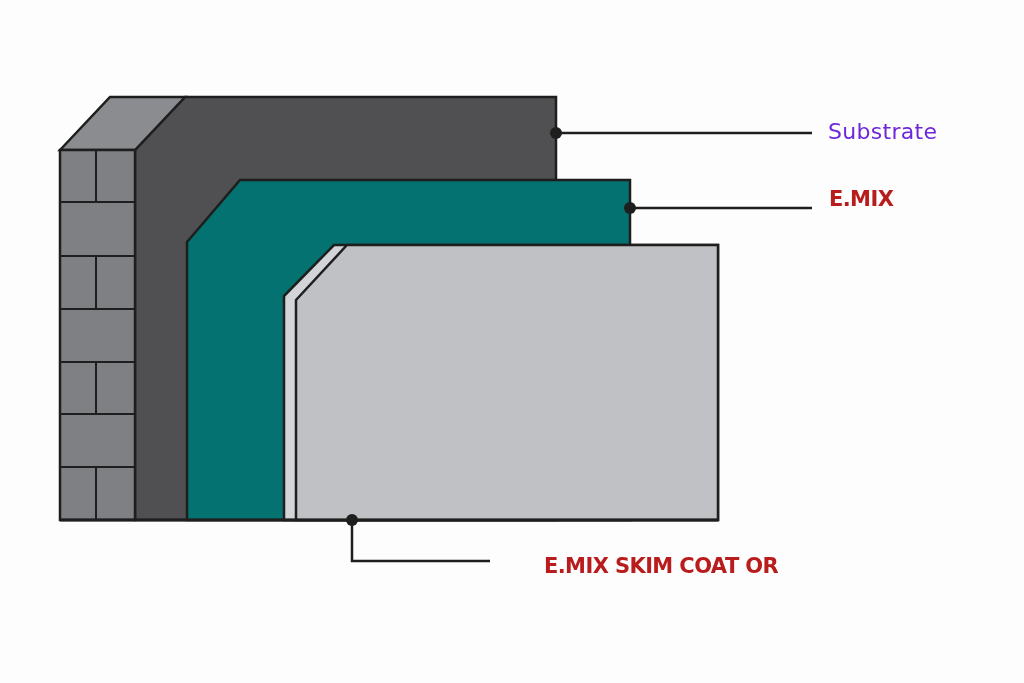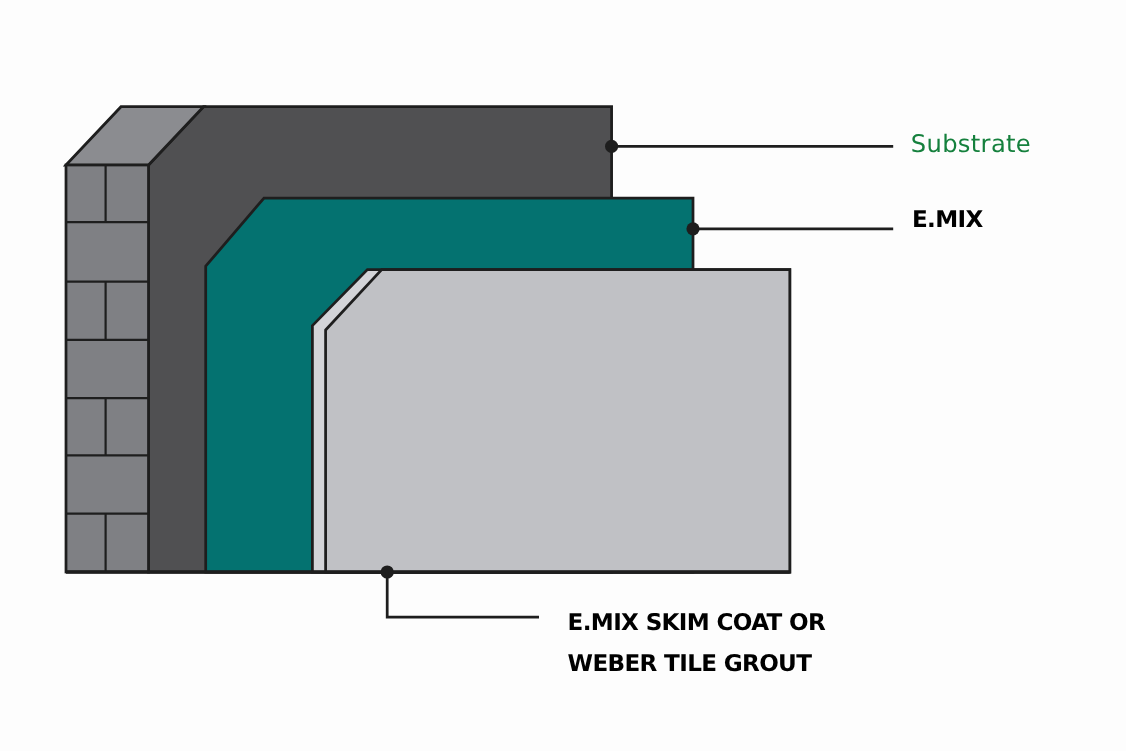--- a/index.html
+++ b/index.html
@@ -1,20 +1,20 @@
 <!DOCTYPE html>
 <html><head>
   <meta charset="utf-8">
   <style>
     html, body { margin: 0; padding: 0; background: #fdfdfd; }
     body { width: 1024px; height: 683px; position: relative; overflow: hidden; font-family: "DejaVu Sans", sans-serif; }
     svg.diagram { position: absolute; left: 0; top: 0; width: 1024px; height: 683px; }
     .label { position: absolute; color: #2b2b2b; white-space: nowrap; }
-    .label-light { font-family: "DejaVu Sans", sans-serif; font-size: 22px; font-weight: normal; letter-spacing: 0.3px; color: #15803d; }
-    .label-bold { font-family: "DejaVu Sans", sans-serif; font-size: 21px; font-weight: bold; letter-spacing: -0.6px; line-height: 37px; color: #000000; }
+    .label-light { font-family: "DejaVu Sans", sans-serif; font-size: 22px; font-weight: normal; letter-spacing: 0.3px; color: #6d28d9; }
+    .label-bold { font-family: "DejaVu Sans", sans-serif; font-size: 21px; font-weight: bold; letter-spacing: -0.6px; line-height: 37px; color: #b91c1c; }
   </style>
 </head>
 <body>
 
 <svg class="diagram" viewBox="0 0 1024 683" xmlns="http://www.w3.org/2000/svg">
 
   <g>
     <polygon points="135,150 185,97 556,97 556,520 135,520" fill="#505052" stroke="#1e1e1e" stroke-width="2.5"></polygon>
   </g>
 
@@ -66,16 +66,15 @@
     <polyline points="352,520 352,561 490,561" fill="none" stroke="#1e1e1e" stroke-width="2.5"></polyline>
   </g>
 </svg>
 
 <div class="label label-light" style="left:828px; top:119px;">Substrate</div>
 
 <div class="label label-bold" style="left:829px; top:181px;">
   <div>E.MIX</div>
 </div>
 
-<div class="label label-bold" style="left:516px; top:548px;">
+<div class="label label-bold" style="left:544px; top:548px;">
   <div>E.MIX SKIM COAT OR</div>
-  <div>WEBER TILE GROUT</div>
 </div>
 
 </body></html>

